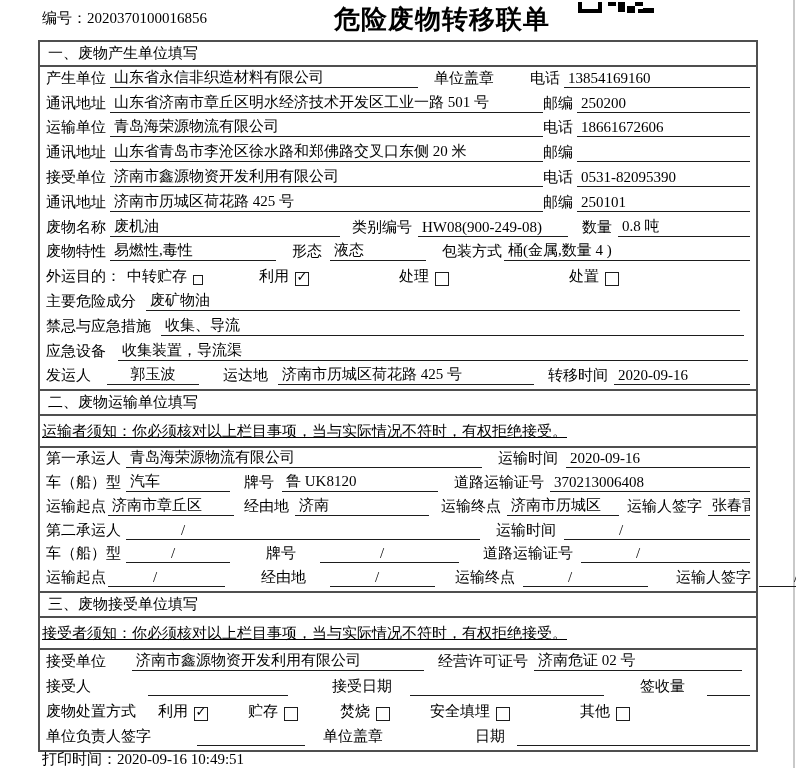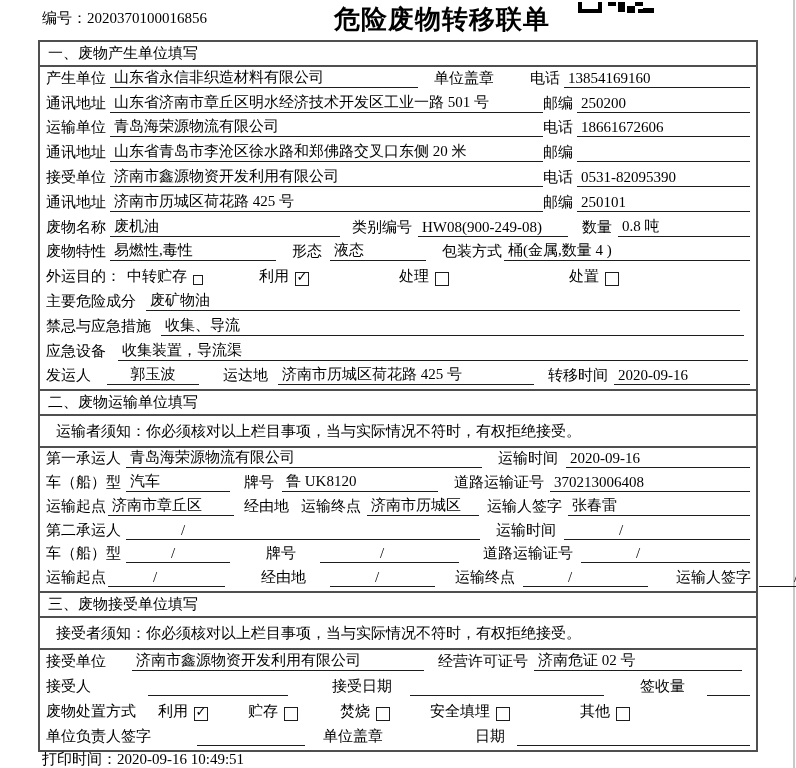--- a/index.html
+++ b/index.html
@@ -12,21 +12,21 @@
   
   .hdr-no{position:absolute;left:42px;top:9px;white-space:nowrap;}
   .hdr-title{position:absolute;left:84px;top:2px;width:716px;text-align:center;
     font-size:26px;font-weight:bold;letter-spacing:1px;}
   .qr{position:absolute;left:578px;top:0;}
   
   .tbl{position:absolute;left:38px;top:40px;width:716px;border:2px solid #4f4f4f;background:#fff;}
   .sec-hdr{font-weight:normal;padding:2px 8px;height:19px;line-height:19px;
     border-bottom:2px solid #4f4f4f;}
   .sec-hdr.mid{border-top:2px solid #4f4f4f;}
-  .notice{padding:4px 16px;height:22px;line-height:22px;border-bottom:2px solid #4f4f4f;}
+  .notice{padding:4px 2px;height:22px;line-height:22px;border-bottom:2px solid #4f4f4f;text-decoration:underline;}
   .row{display:flex;align-items:flex-end;padding:0 6px 4px 6px;height:20.8px;white-space:nowrap;}
   .s2 .row{height:19.8px;}
   .s3 .row{height:21px;}
   .lbl{white-space:nowrap;flex:0 0 auto;}
   .val{border-bottom:1.5px solid #1d1d1d;padding:0 4px;overflow:hidden;flex:0 0 auto;}
   .grow{flex:1 1 auto;}
   .cb{display:inline-block;width:12px;height:12px;border:1.5px solid #1d1d1d;
     margin-left:6px;flex:0 0 auto;position:relative;}
   .cb.small{width:8px;height:8px;border-width:1.2px;margin-bottom:1px;}
   .cb.checked::after{content:"\2713";position:absolute;left:0;top:-3px;width:12px;
@@ -176,20 +176,21 @@
       <span class="lbl" style="margin-left:14px">牌号</span>
       <span class="val" style="width:148px;margin-left:8px">鲁 UK8120</span>
       <span class="lbl" style="margin-left:16px">道路运输证号</span>
       <span class="val grow" style="margin-left:6px">370213006408</span>
     </div>
 
     <div class="row">
       <span class="lbl" style="width:62px">运输起点</span>
       <span class="val" style="width:118px">济南市章丘区</span>
       <span class="lbl" style="margin-left:10px">经由地</span>
+      <span class="val" style="width:126px;margin-left:6px">济南</span>
       <span class="lbl" style="margin-left:12px">运输终点</span>
       <span class="val" style="width:104px;margin-left:6px">济南市历城区</span>
       <span class="lbl" style="margin-left:8px">运输人签字</span>
       <span class="val grow" style="margin-left:6px">张春雷</span>
     </div>
 
     <div class="row">
       <span class="lbl" style="width:80px">第二承运人</span>
       <span class="val slash1" style="width:295px">/</span>
       <span class="lbl" style="margin-left:16px">运输时间</span>

